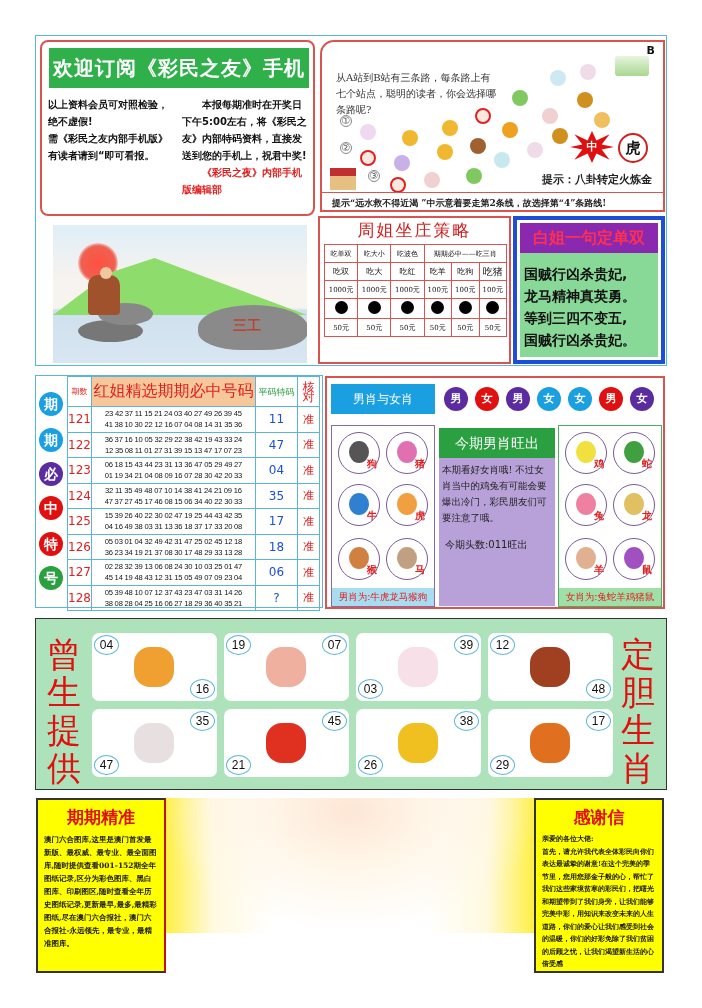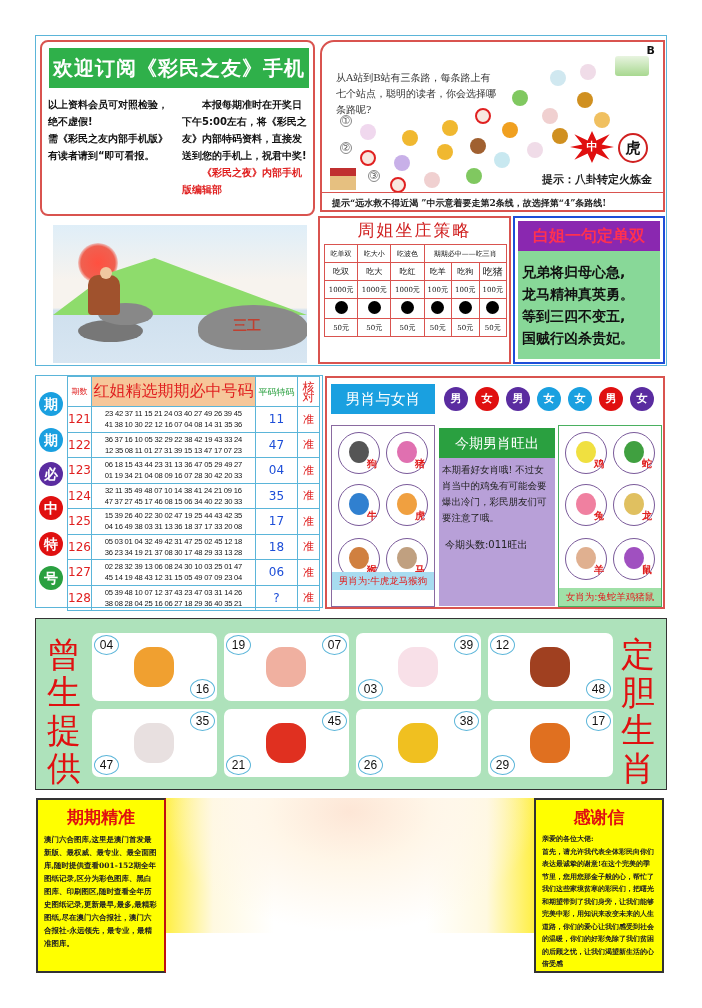--- a/index.html
+++ b/index.html
@@ -44,21 +44,21 @@
   .illus-head { position: absolute; left: 47px; top: 42px; width: 12px; height: 12px; background: #f0c8a0; border-radius: 50%; }
 
   
   .strat-box { left: 318px; top: 216px; width: 193px; height: 148px; border: 2px solid #d9534f; background: #fff; }
   .strat-title { position: absolute; left: 0; top: 0; width: 189px; height: 24px; text-align: center; font-size: 17px; color: #d02020; letter-spacing: 2px; line-height: 24px; }
   .strat-table { position: absolute; left: 4px; top: 26px; width: 183px; border-collapse: collapse; }
   .strat-table td { border: 1px solid #d9534f; font-size: 7px; text-align: center; height: 18px; font-family: "DejaVu Serif", serif; color: #111; }
   .ball { display: inline-block; width: 13px; height: 13px; border-radius: 50%; background: #000; }
 
   
-  .bai-box { left: 513px; top: 216px; width: 152px; height: 148px; border: 2px solid #1d4ed8; padding: 3px; background: #fff; }
+  .bai-box { left: 513px; top: 216px; width: 152px; height: 148px; border: 4px solid #1d4ed8; padding: 3px; background: #fff; }
   .bai-inner { width: 100%; height: 100%; background: #88d898; position: relative; }
   .bai-title { height: 30px; background: #8a28b0; color: #ff3050; font-size: 16px; font-weight: bold; text-align: center; line-height: 30px; }
   .bai-poem { padding: 10px 4px 0 4px; font-size: 14px; font-weight: bold; color: #111; line-height: 22px; }
 
   
   .nums-frame { left: 35px; top: 375px; width: 288px; height: 233px; border: 1px solid #5bb5d9; background: #fff; }
   .side-char { position: absolute; left: 3px; width: 24px; height: 24px; border-radius: 50%; color: #fff; font-size: 14px; font-weight: bold; text-align: center; line-height: 24px; }
   .nums-table { position: absolute; left: 31px; top: 0; border-collapse: collapse; }
   .nums-table td, .nums-table th { border: 1px solid #5bb5d9; text-align: center; }
   .nums-table th { font-weight: normal; }
@@ -66,28 +66,28 @@
   .nt-hdr-title { width: 164px; background: #f6c79a; color: #e02020; font-size: 16px; font-weight: bold; height: 30px; }
   .nt-hdr-code { width: 42px; color: #2aa040; font-size: 9px; line-height: 10px; }
   .nt-hdr-check { width: 22px; color: #e02020; font-size: 12px; line-height: 10px; }
   .nt-period { color: #e02020; font-size: 12px; height: 25.5px; }
   .nt-nums { font-size: 7.6px; line-height: 11px; color: #111; font-family: "Liberation Sans", sans-serif; letter-spacing: -0.2px; }
   .nt-code { color: #1d4ed8; font-size: 12px; }
   .nt-check { color: #e02020; font-size: 11px; }
 
   
   .gender-frame { left: 325px; top: 376px; width: 340px; height: 233px; border: 2px solid #d9534f; background: #fff; }
-  .gender-title { position: absolute; left: 4px; top: 6px; width: 104px; height: 30px; background: #1aa0e0; color: #fff; font-size: 15px; text-align: center; line-height: 30px; }
+  .gender-title { position: absolute; left: 4px; top: 6px; width: 104px; height: 30px; background: #1aa0e0; color: #fff; font-size: 12px; text-align: center; line-height: 30px; }
   .gender-dot { position: absolute; top: 9px; width: 24px; height: 24px; border-radius: 50%; color: #fff; font-size: 11px; font-weight: bold; text-align: center; line-height: 24px; }
   .panel-male { position: absolute; left: 4px; top: 47px; width: 104px; height: 182px; border: 1px solid #8a6aa0; background: #fff; }
   .panel-female { position: absolute; left: 231px; top: 47px; width: 104px; height: 182px; border: 1px solid #4ab060; background: #fff; }
   .zodiac-circle { position: absolute; width: 42px; height: 42px; border: 1px solid #7a5a9a; border-radius: 50%; background: #fff; }
   .zodiac-face { position: absolute; left: 10px; top: 8px; width: 20px; height: 22px; border-radius: 50%; }
   .zodiac-label { position: absolute; right: 2px; bottom: 2px; color: #e02020; font-size: 10px; font-weight: bold; }
-  .panel-foot-m { position: absolute; left: 0; bottom: 16px; width: 102px; height: 18px; background: #a8dcf0; color: #e02020; font-size: 9.5px; text-align: center; line-height: 18px; }
+  .panel-foot-m { position: absolute; left: 0; bottom: 0; width: 102px; height: 18px; background: #a8dcf0; color: #e02020; font-size: 9.5px; text-align: center; line-height: 18px; }
   .panel-foot-f { position: absolute; left: 0; bottom: 0; width: 102px; height: 18px; background: #a0e0a8; color: #e02020; font-size: 9.5px; text-align: center; line-height: 18px; }
   .panel-center { position: absolute; left: 112px; top: 50px; width: 116px; height: 178px; background: #b8a0d8; }
   .center-title { height: 30px; background: #2aa040; color: #fff; font-size: 14px; text-align: center; line-height: 30px; }
   .center-text { padding: 4px 3px; font-size: 9.5px; line-height: 16px; color: #222; font-family: "DejaVu Serif", serif; }
   .center-head { padding: 8px 6px 0 6px; font-size: 10px; color: #222; }
 
   
   .zgrid { left: 35px; top: 618px; width: 632px; height: 172px; background: #aee2bb; border: 1px solid #333; }
   .zside { position: absolute; top: 16px; width: 40px; font-size: 34px; color: #e01010; line-height: 38px; text-align: center; font-family: "DejaVu Sans", sans-serif; }
   .zcard { position: absolute; width: 125px; height: 68px; background: #fff; border-radius: 7px; }
@@ -211,21 +211,21 @@
       <td>50元</td>
     </tr>
   </tbody>
     </table>
 </div>
 
 <div class="abs bai-box">
   <div class="bai-inner">
     <div class="bai-title">白姐一句定单双</div>
     <div class="bai-poem">
-      <div>兄弟将归母心急,</div>
+      <div>国贼行凶杀贵妃,</div>
       <div>龙马精神真英勇。</div>
       <div>等到三四不变五,</div>
       <div>国贼行凶杀贵妃。</div>
     </div>
   </div>
 </div>
 
 <div class="abs nums-frame">
   <div class="side-char" style="top:16px;background:#1aa0e0">期</div>
   <div class="side-char" style="top:52px;background:#1aa0e0">期</div>

